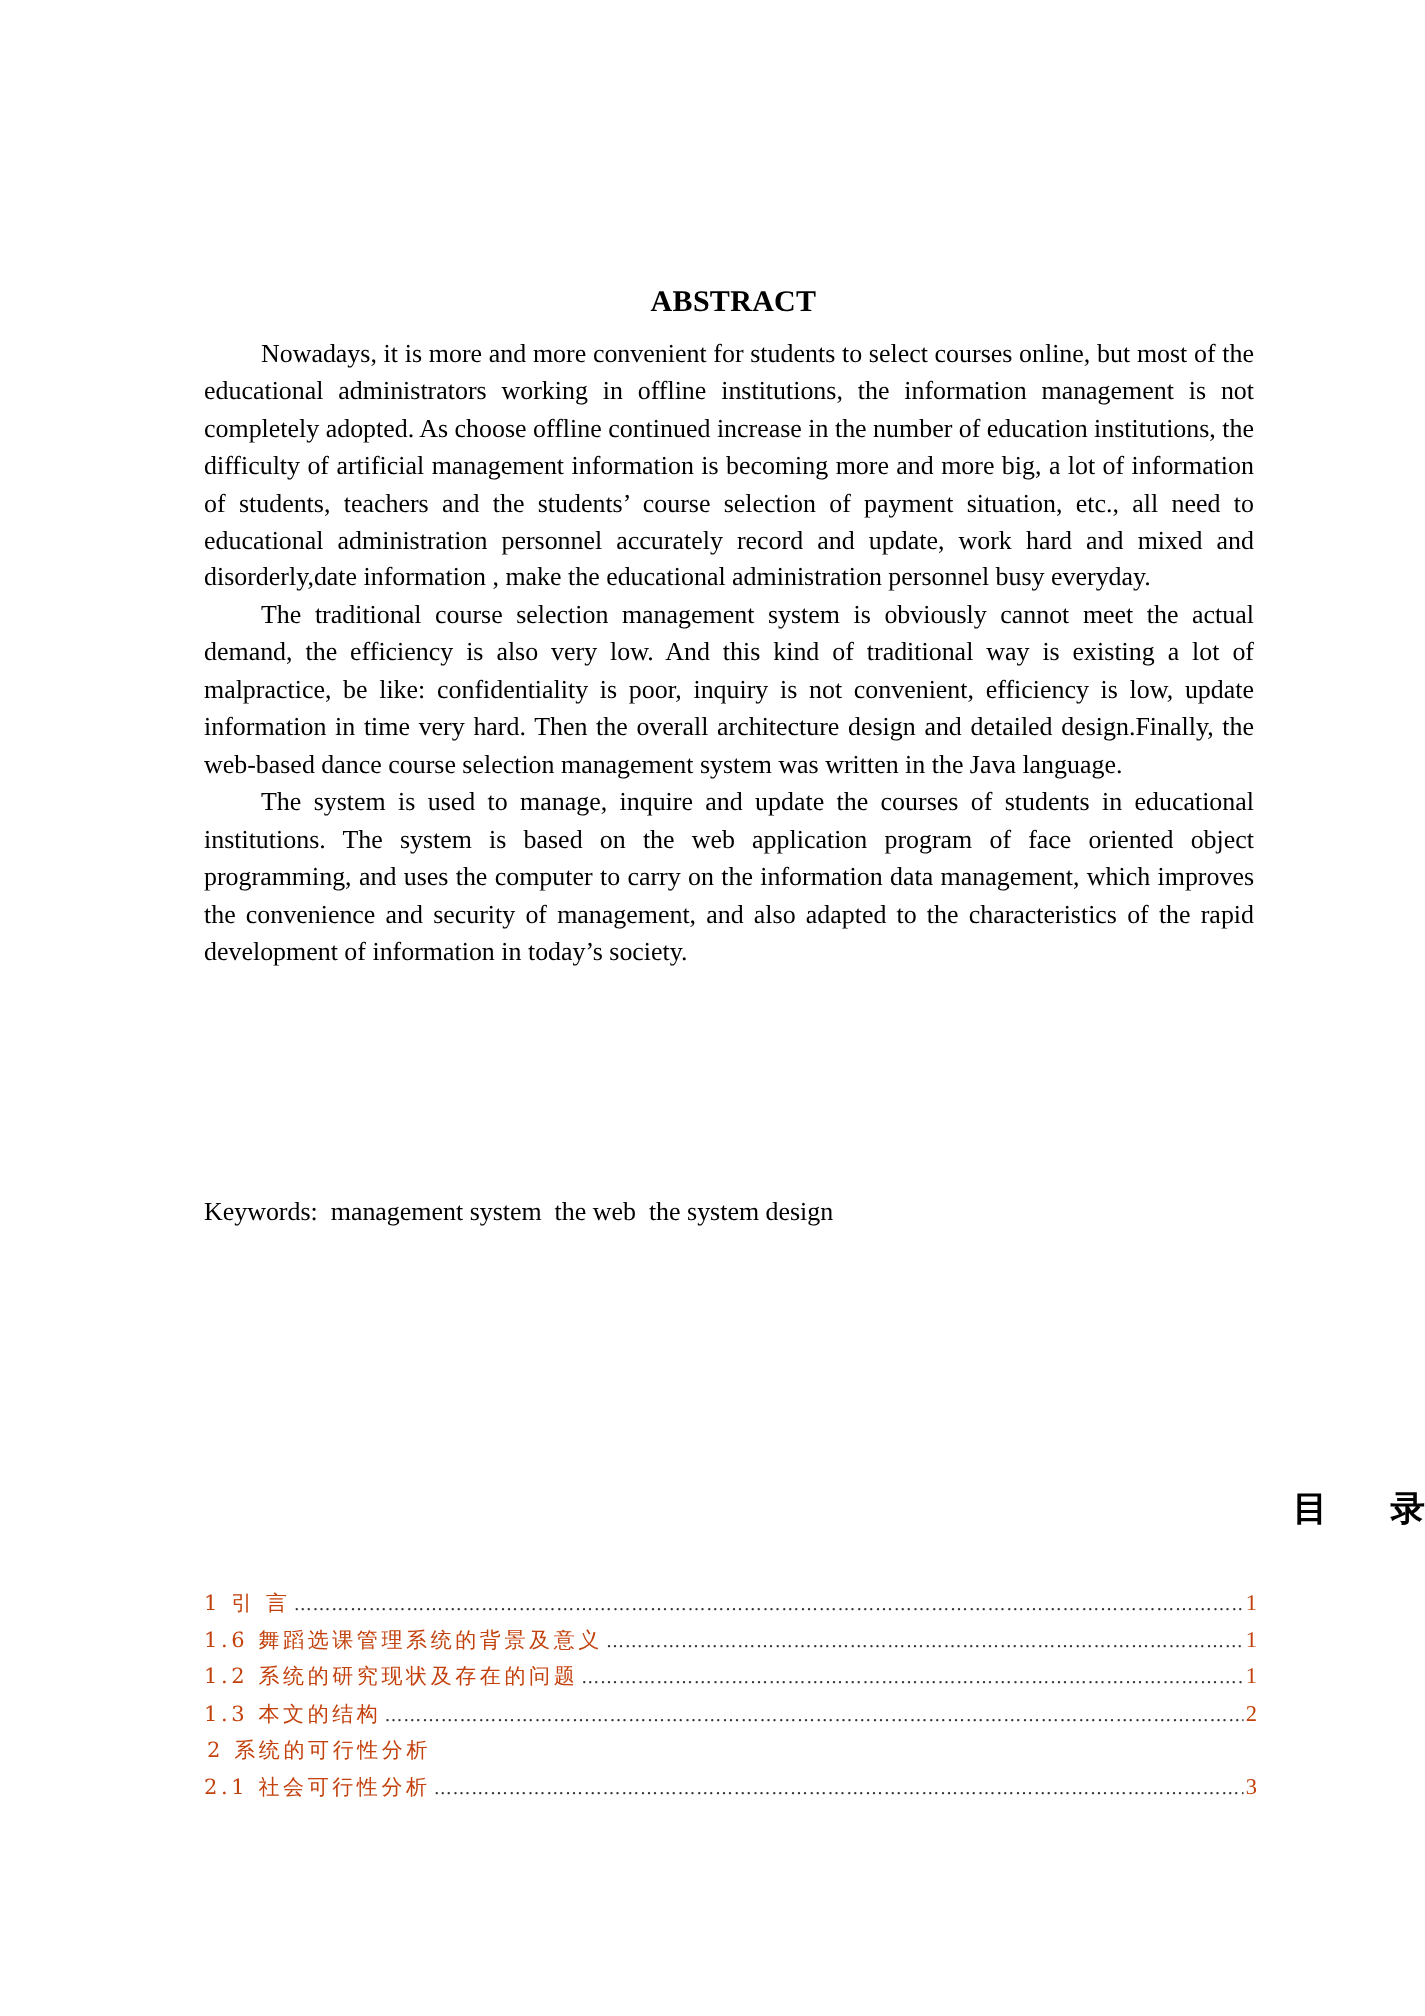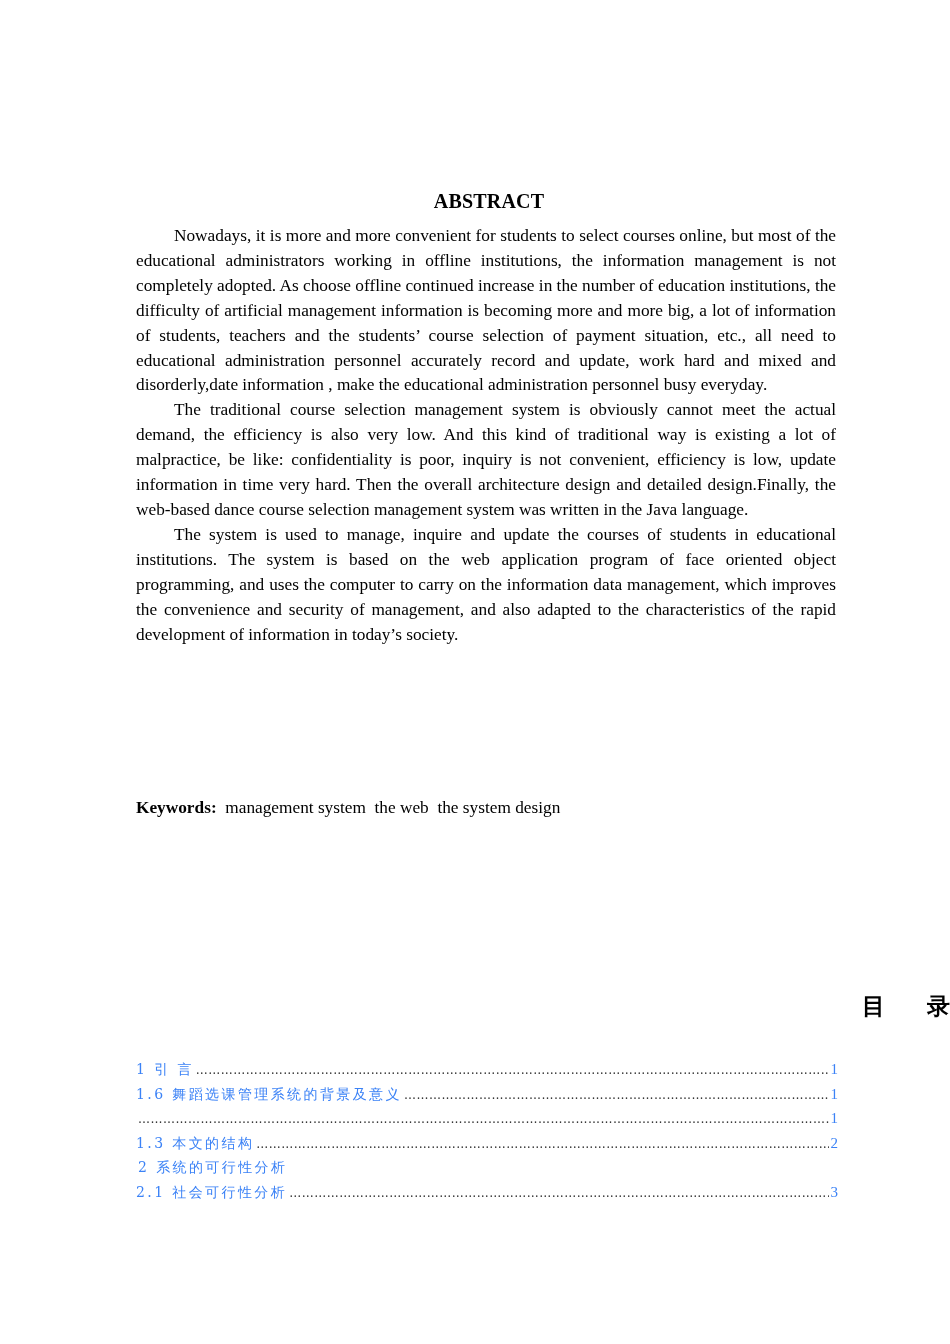--- a/index.html
+++ b/index.html
@@ -44,21 +44,21 @@
     .keywords {
       position: absolute;
       top: 796px;
       left: 136px;
       width: 700px;
       font-size: 17.3px;
       line-height: 24.9px;
       white-space: pre;
     }
     .keywords .kw-label {
-      font-weight: bold;
+      font-weight: normal;
       margin-top: 48px;
     }
     .toc-title {
       position: absolute;
       top: 990px;
       left: 0;
       width: 950px;
       text-align: right;
       font-family: "DejaVu Sans", sans-serif;
       font-weight: bold;
@@ -73,21 +73,21 @@
     .toc {
       position: absolute;
       top: 1057px;
       left: 136px;
       width: 702px;
       margin: 0;
       padding: 0;
       list-style: none;
       font-family: "DejaVu Serif", serif;
       font-size: 14px;
-      color: #3b82f6;
+      color: #c2410c;
     }
     .toc li {
       height: 24.6px;
       line-height: 24.6px;
       display: flex;
       align-items: baseline;
       white-space: nowrap;
       overflow: hidden;
     }
     .toc .toc-label {
@@ -133,20 +133,21 @@
     <span class="toc-label">1 引 言</span>
     <span class="toc-leader"></span>
     <span class="toc-page">1</span>
   </li>
   <li>
     <span class="toc-label">1.6 舞蹈选课管理系统的背景及意义</span>
     <span class="toc-leader"></span>
     <span class="toc-page">1</span>
   </li>
   <li>
+    <span class="toc-label">1.2 系统的研究现状及存在的问题</span>
     <span class="toc-leader"></span>
     <span class="toc-page">1</span>
   </li>
   <li>
     <span class="toc-label">1.3 本文的结构</span>
     <span class="toc-leader"></span>
     <span class="toc-page">2</span>
   </li>
   <li class="short">
     <span class="toc-label">2 系统的可行性分析</span>

